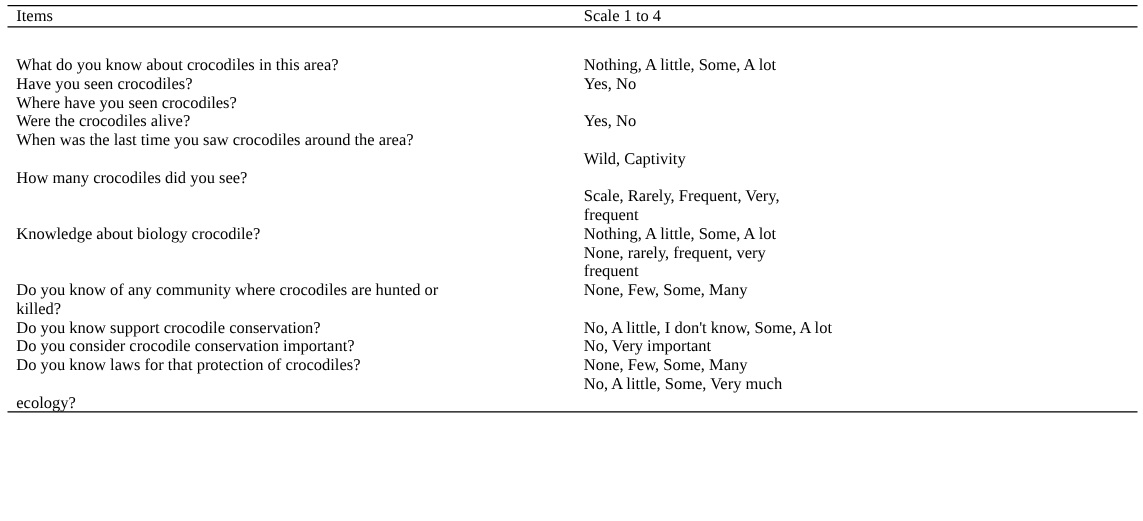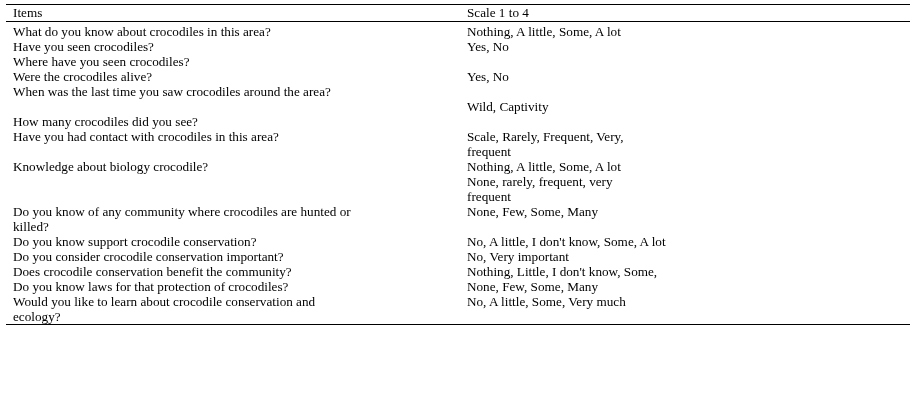--- a/index.html
+++ b/index.html
@@ -29,20 +29,21 @@
   }
   .rule-thin {
     height: 0;
     border-top: 1.4px solid #000000;
     width: 100%;
   }
 
   .grid {
     position: relative;
     width: 100%;
+    margin-top: 20px;
   }
 
   
   .line {
     position: relative;
     height: 15px;
     line-height: 15px;
     font-size: 13.2px;
     white-space: nowrap;
   }
@@ -114,21 +115,20 @@
       </div>
       <div class="line">
         <span class="cell-item"></span>
         <span class="cell-scale">Wild, Captivity</span>
       </div>
       <div class="line">
         <span class="cell-item">How many crocodiles did you see?</span>
         <span class="cell-scale"></span>
       </div>
       <div class="line">
-        <span class="cell-item">Have you had contact with crocodiles in this area?</span>
         <span class="cell-scale">Scale, Rarely, Frequent, Very,</span>
       </div>
       <div class="line">
         <span class="cell-item"></span>
         <span class="cell-scale">frequent</span>
       </div>
       <div class="line">
         <span class="cell-item">Knowledge about biology crocodile?</span>
         <span class="cell-scale">Nothing, A little, Some, A lot</span>
       </div>
@@ -149,29 +149,24 @@
       </div>
       <div class="line">
         <span class="cell-item">Do you know support crocodile conservation?</span>
         <span class="cell-scale">No, A little, I don't know, Some, A lot</span>
       </div>
       <div class="line">
         <span class="cell-item">Do you consider crocodile conservation important?</span>
         <span class="cell-scale">No, Very important</span>
       </div>
       <div class="line">
-        <span class="cell-item">Does crocodile conservation benefit the community?</span>
-        <span class="cell-scale">Nothing, Little, I don't know, Some,</span>
-      </div>
-      <div class="line">
         <span class="cell-item">Do you know laws for that protection of crocodiles?</span>
         <span class="cell-scale">None, Few, Some, Many</span>
       </div>
       <div class="line">
-        <span class="cell-item">Would you like to learn about crocodile conservation and</span>
         <span class="cell-scale">No, A little, Some, Very much</span>
       </div>
       <div class="line">
         <span class="cell-item">ecology?</span>
         <span class="cell-scale"></span>
       </div>
     </div>
 
   <div class="rule"></div>
 

